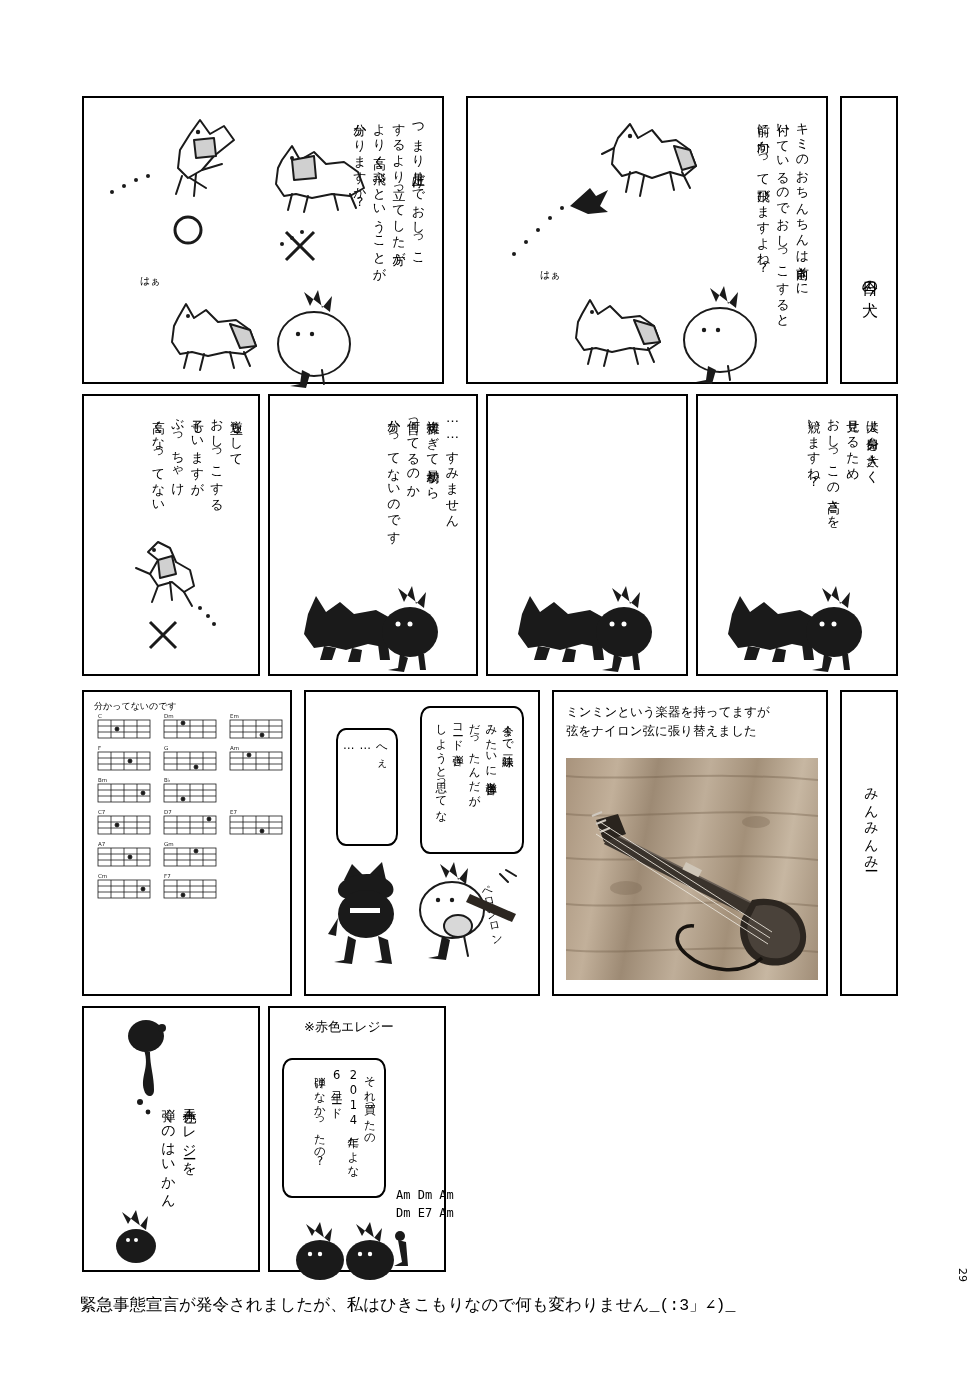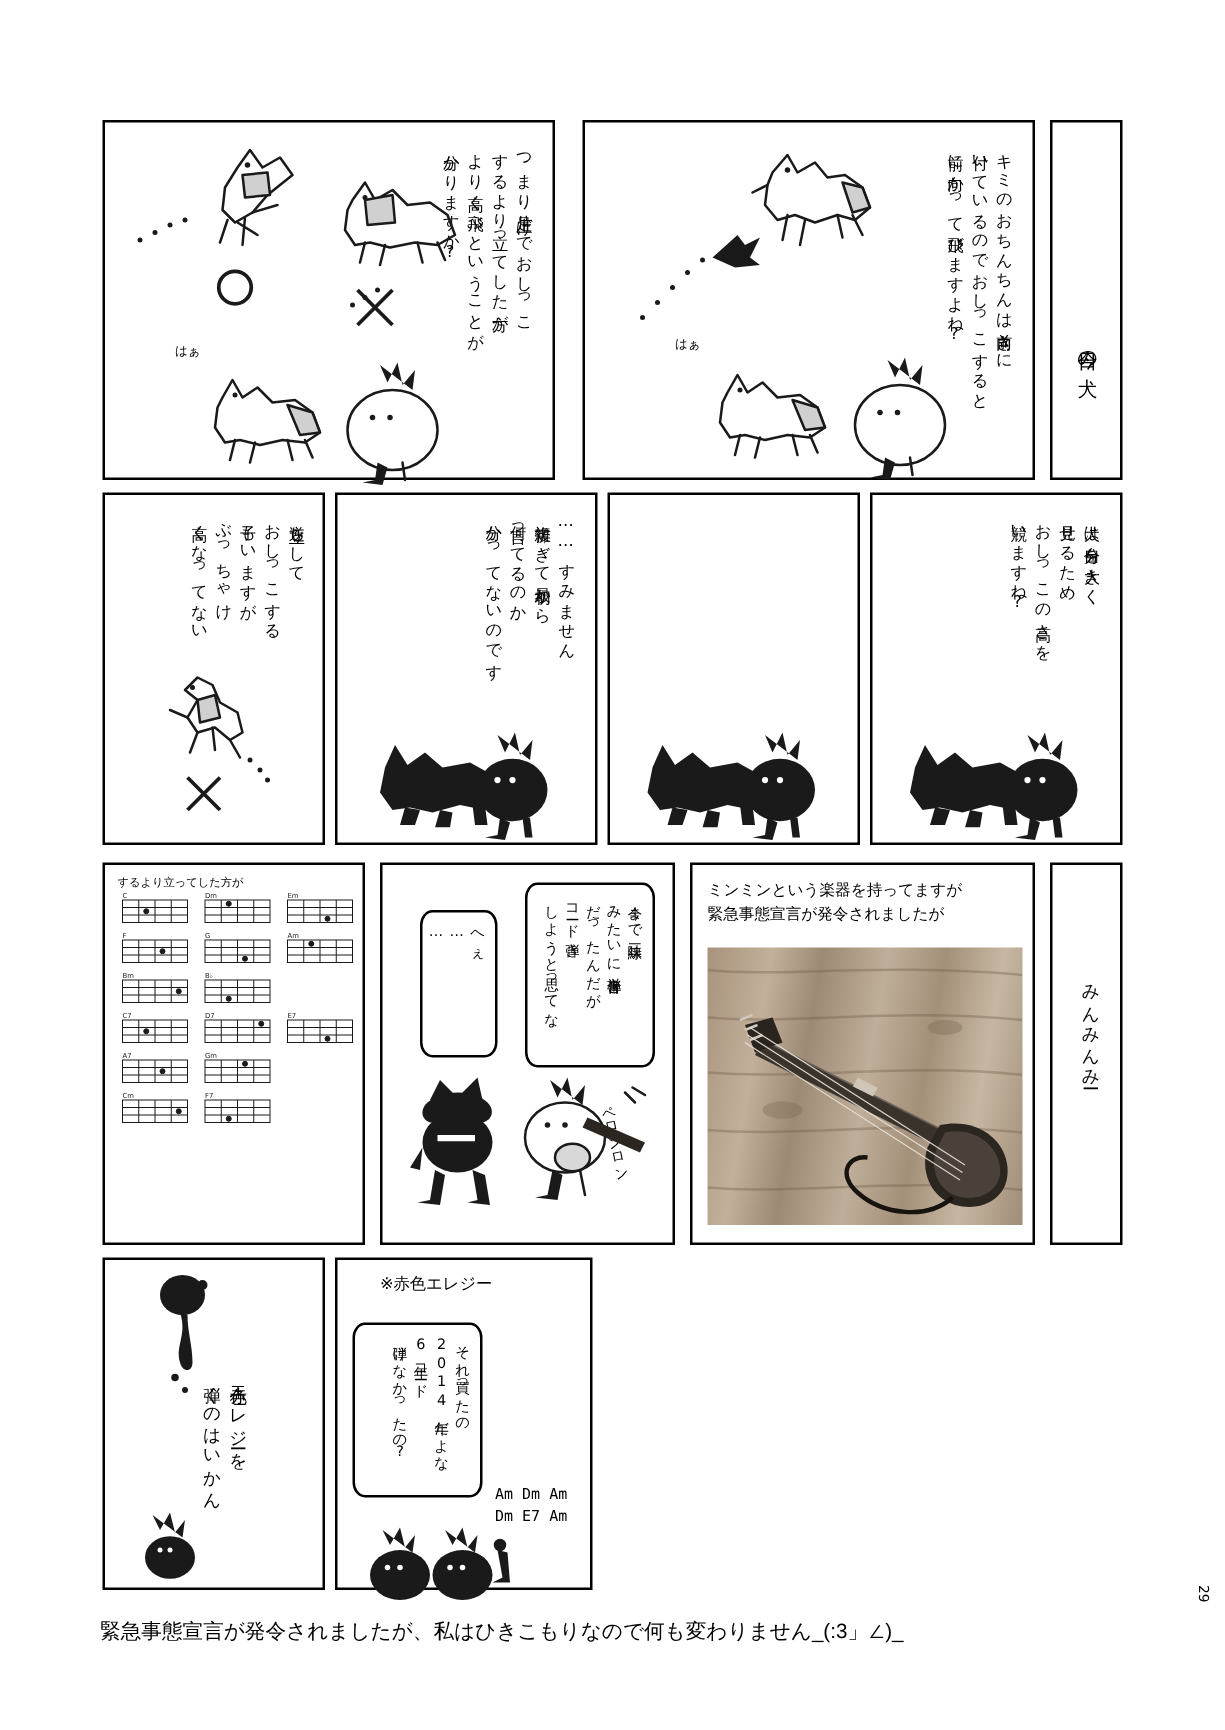--- a/index.html
+++ b/index.html
@@ -9,21 +9,21 @@
   .vtext{writing-mode:vertical-rl;text-orientation:upright;font-size:13px;line-height:1.5;letter-spacing:1px;white-space:pre;}
   .htext{font-size:13px;line-height:1.55;}
   .cap{position:absolute;font-size:10px;}
   .bubble{position:absolute;border:2px solid #000;border-radius:10px/12px;background:#fff;box-sizing:border-box;}
   .bubble .vtext{font-size:11.5px;line-height:1.45;}
   svg{display:block;}
   .sil{fill:#1a1a1a;}
   .ln{fill:none;stroke:#1a1a1a;stroke-width:2;stroke-linejoin:round;stroke-linecap:round;}
   .gry{fill:#d0d0d0;}
   .wht{fill:#ffffff;}
-  .footer{position:absolute;left:80px;top:1294px;font-size:16.5px;font-family:Liberation Sans, sans-serif;letter-spacing:0px;}
+  .footer{position:absolute;left:80px;top:1294px;font-size:16.5px;font-family:Liberation Mono, monospace;letter-spacing:0px;}
   .pageno{position:absolute;right:12px;top:1268px;font-size:11px;line-height:1.1;text-align:center;}
   .photo{position:absolute;background:#b6a48e;overflow:hidden;}
   .chordtext{position:absolute;font-size:12px;font-family:"DejaVu Sans Mono","Liberation Mono",monospace;line-height:1.5;}
   .labeltext{position:absolute;font-size:13px;}
 </style>
 </head>
 <body>
 
 <div class="page">
 
@@ -206,21 +206,21 @@
       <path d="M36 96 L62 122 M62 96 L36 122" stroke="#1a1a1a" stroke-width="3" fill="none"></path>
     </svg>
   </div>
 
   <div class="panel" style="left:840px;top:690px;width:58px;height:306px;">
     <div class="vtext" style="position:absolute;right:14px;top:86px;font-size:14px;">みんみんみー</div>
   </div>
 
   <div class="panel" style="left:552px;top:690px;width:276px;height:306px;">
     <div class="htext" style="position:absolute;left:12px;top:10px;white-space:pre;font-size:12.5px;">ミンミンという楽器を持ってますが
-緊急事態宣言が発令されましたが</div>
+弦をナイロン弦に張り替えました</div>
     <div class="photo" style="left:12px;top:66px;width:252px;height:222px;background:linear-gradient(100deg,#a8937c 0%,#c2b09a 18%,#9d8a74 32%,#bfae99 50%,#a39079 66%,#c7b7a2 82%,#a08d77 100%);">
       <svg width="252" height="222" viewBox="0 0 252 222">
         <g opacity="0.35">
           <path d="M0 18 C60 24 140 12 252 22" stroke="#6d5a45" stroke-width="2" fill="none"></path>
           <path d="M0 56 C70 62 150 48 252 58" stroke="#6d5a45" stroke-width="2" fill="none"></path>
           <path d="M0 100 C80 106 160 92 252 102" stroke="#6d5a45" stroke-width="2" fill="none"></path>
           <path d="M0 146 C70 152 150 138 252 148" stroke="#6d5a45" stroke-width="2" fill="none"></path>
           <path d="M0 192 C70 198 150 184 252 194" stroke="#6d5a45" stroke-width="2" fill="none"></path>
           <ellipse cx="60" cy="130" rx="16" ry="7" fill="#7a6752"></ellipse>
           <ellipse cx="190" cy="64" rx="14" ry="6" fill="#7a6752"></ellipse>
@@ -277,21 +277,21 @@
       <path class="sil" d="M38 84 L34 104 L24 106 L42 108 L46 88 Z"></path>
       <path class="ln" d="M60 84 L64 104"></path>
 
       <path d="M66 42 L112 62 L108 70 L62 50 Z" fill="#2c2620"></path>
       <ellipse cx="54" cy="74" rx="14" ry="11" fill="#d8d8d8" stroke="#1a1a1a" stroke-width="2"></ellipse>
       <path class="ln" d="M96 22 L104 30 M102 18 L112 24"></path>
     </svg>
   </div>
 
   <div class="panel" style="left:82px;top:690px;width:210px;height:306px;">
-    <div class="labeltext" style="left:10px;top:8px;font-size:9px;">するより立ってした方が</div>
+    <div class="labeltext" style="left:10px;top:8px;font-size:9px;">分かってないのです</div>
     <svg width="196" height="210" style="position:absolute;left:8px;top:22px;" viewBox="0 0 196 210">
       <g stroke="#1a1a1a" stroke-width="0.8" fill="none">
         <g>
           <rect x="6" y="6" width="52" height="18"></rect>
             <line x1="6" y1="12" x2="58" y2="12"></line>
             <line x1="6" y1="18" x2="58" y2="18"></line>
           <line x1="19" y1="6" x2="19" y2="24"></line>
             <line x1="32" y1="6" x2="32" y2="24"></line>
             <line x1="45" y1="6" x2="45" y2="24"></line>
           <circle cx="25" cy="15" r="2" fill="#1a1a1a"></circle>
@@ -443,21 +443,21 @@
         <text x="6" y="132">A7</text>
           <text x="72" y="132">Gm</text>
         <text x="6" y="164">Cm</text>
           <text x="72" y="164">F7</text>
       </g>
     </svg>
   </div>
 
 
 
-  <div class="panel" style="left:268px;top:1006px;width:206px;height:266px;text-decoration:underline;">
+  <div class="panel" style="left:268px;top:1006px;width:178px;height:266px;text-decoration:underline;">
     <div class="labeltext" style="left:34px;top:10px;">※赤色エレジー</div>
     <div class="bubble" style="left:12px;top:50px;width:104px;height:140px;">
       <div class="vtext" style="position:absolute;right:6px;top:8px;font-size:11.5px;">それ買ったの
 2014年だよな
 6年コード
 弾けなかったの?</div>
     </div>
     <div class="chordtext" style="left:126px;top:178px;white-space:pre;">Am Dm Am
 Dm E7 Am</div>
     <svg width="150" height="60" style="position:absolute;left:18px;top:212px;" viewBox="0 0 150 60">

